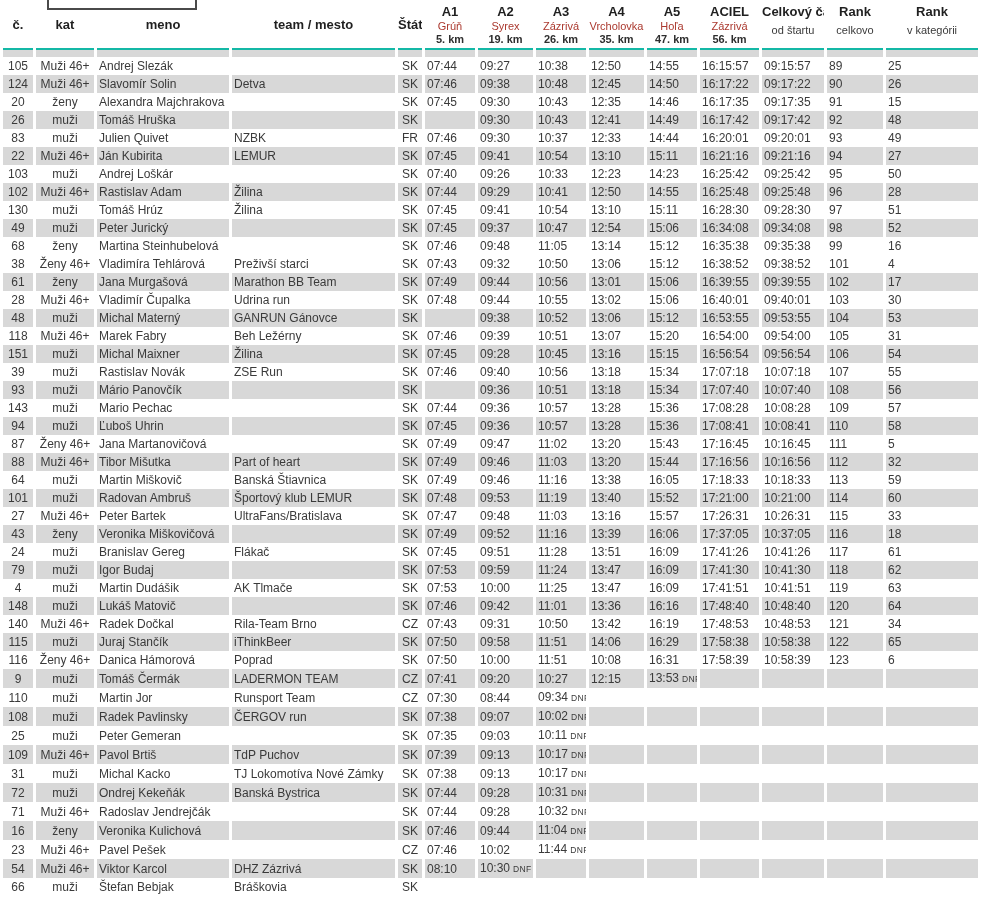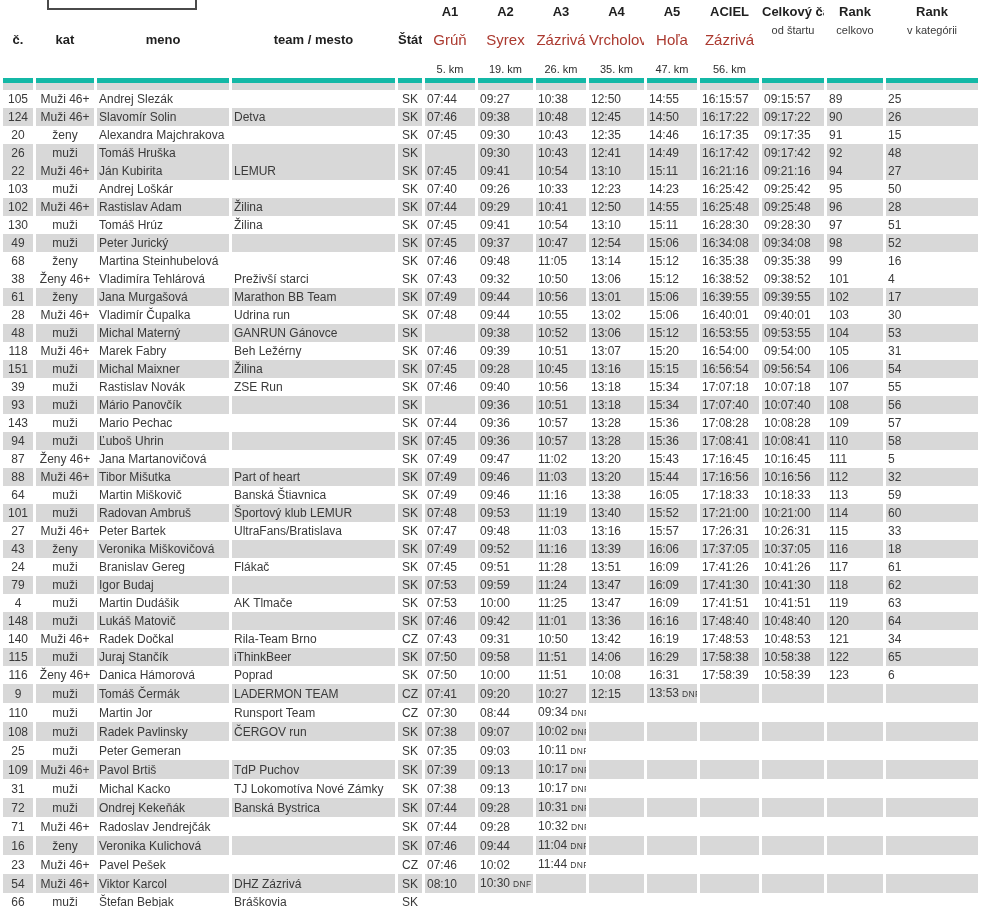--- a/index.html
+++ b/index.html
@@ -13,28 +13,28 @@
     background:#fff;border:2px solid #4a4a4a;
   }
   .wrap{position:absolute;left:0;top:5px;width:981px;}
   table{
     width:981px;table-layout:fixed;
     border-collapse:separate;border-spacing:3px 0;
   }
   th,td{margin:0;padding:0;white-space:nowrap;overflow:hidden;}
   th{
     vertical-align:top;padding-bottom:3px;
-    border-bottom:5px solid #14b8a6;
+    border-bottom:2px solid #14b8a6;
     font-weight:700;color:#1f1f1f;text-align:center;
   }
   th.va-mid{vertical-align:middle;}
   .h-main{font-size:13px;line-height:14px;font-weight:700;color:#1f1f1f;}
-  .h-sub{font-size:15px;line-height:12px;font-weight:400;margin-top:15px;}
+  .h-sub{font-size:11px;line-height:12px;font-weight:400;margin-top:1px;}
   .h-sub2{font-size:11px;line-height:12px;font-weight:400;color:#3a3a3a;margin-top:5px;}
-  .h-dist{font-size:11px;line-height:12px;font-weight:400;color:#2e2e2e;margin-top:17px;}
+  .h-dist{font-size:11px;line-height:12px;font-weight:700;color:#2e2e2e;margin-top:1px;}
   tr.clip-row td{height:7px;line-height:7px;}
   tbody tr.data-row td{
     height:18px;line-height:18px;font-size:12px;color:#3a3a3a;
     padding:0 2px;
   }
   tbody tr.shade td{background:#d8d8d8;}
   td.c{text-align:center;}
   td.l{text-align:left;padding-left:3px;}
   .dnf{font-size:8.5px;letter-spacing:.4px;margin-left:3px;color:#3a3a3a;}
 </style>
@@ -213,20 +213,36 @@
           <td class="l"></td>
           <td class="l">09:30</td>
           <td class="l">10:43</td>
           <td class="l">12:41</td>
           <td class="l">14:49</td>
           <td class="l">16:17:42</td>
           <td class="l">09:17:42</td>
           <td class="l">92</td>
           <td class="l">48</td>
         </tr>
+        <tr class="data-row">
+          <td class="c">83</td>
+          <td class="c">muži</td>
+          <td class="l">Julien Quivet</td>
+          <td class="l">NZBK</td>
+          <td class="c">FR</td>
+          <td class="l">07:46</td>
+          <td class="l">09:30</td>
+          <td class="l">10:37</td>
+          <td class="l">12:33</td>
+          <td class="l">14:44</td>
+          <td class="l">16:20:01</td>
+          <td class="l">09:20:01</td>
+          <td class="l">93</td>
+          <td class="l">49</td>
+        </tr>
         <tr class="data-row shade">
           <td class="c">22</td>
           <td class="c">Muži 46+</td>
           <td class="l">Ján Kubirita</td>
           <td class="l">LEMUR</td>
           <td class="c">SK</td>
           <td class="l">07:45</td>
           <td class="l">09:41</td>
           <td class="l">10:54</td>
           <td class="l">13:10</td>

